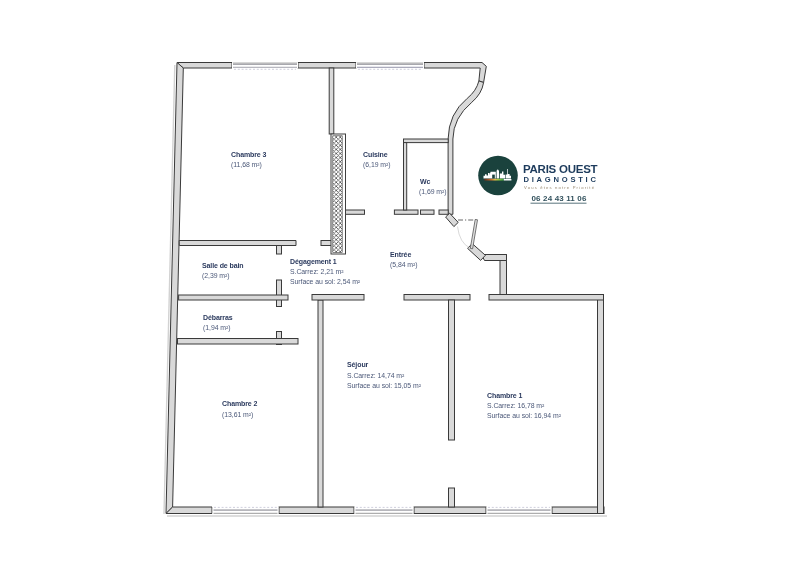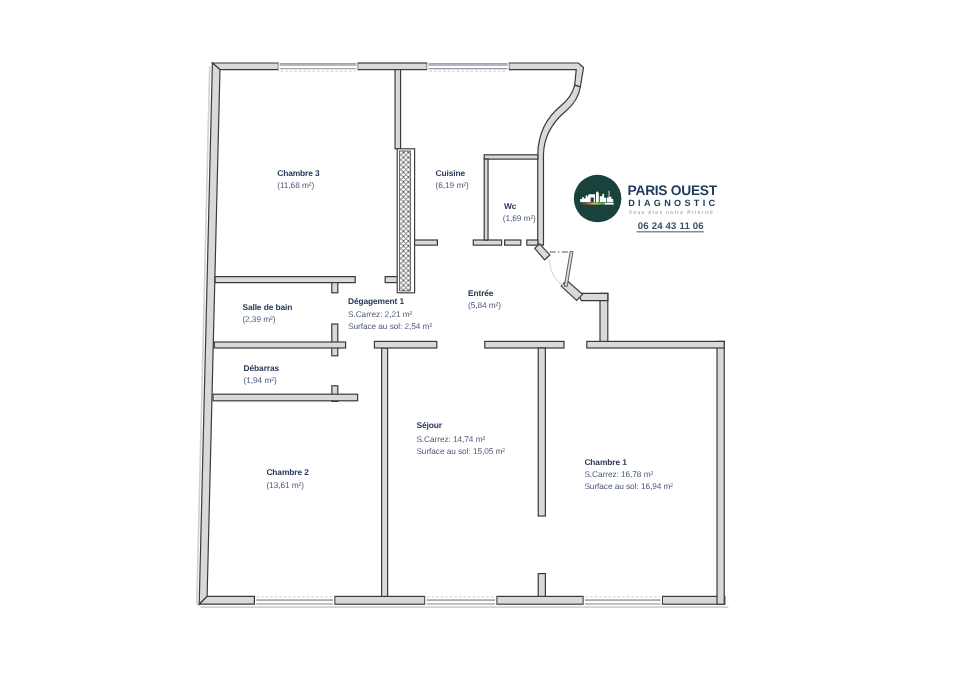--- a/index.html
+++ b/index.html
@@ -1,17 +1,17 @@
 <!DOCTYPE html>
 <html><head>
 <meta charset="utf-8">
 <style>
   html,body{margin:0;padding:0;background:#ffffff;}
   .page{position:relative;width:800px;height:509px;background:#ffffff;overflow:hidden;
-        font-family:"Liberation Sans", sans-serif;}
+        font-family:"Liberation Sans", sans-serif;margin-top:10px;}
   svg{position:absolute;left:0;top:0;}
   text{font-family:"Liberation Sans", sans-serif;}
   .rn{font-weight:bold;fill:#2b3a5e;font-size:7px;letter-spacing:-0.1px;}
   .ra{fill:#4b5878;font-size:6.9px;letter-spacing:-0.05px;}
 </style>
 </head>
 <body>
 
 <div class="page">
 <svg width="800" height="566" viewBox="0 0 800 566">

